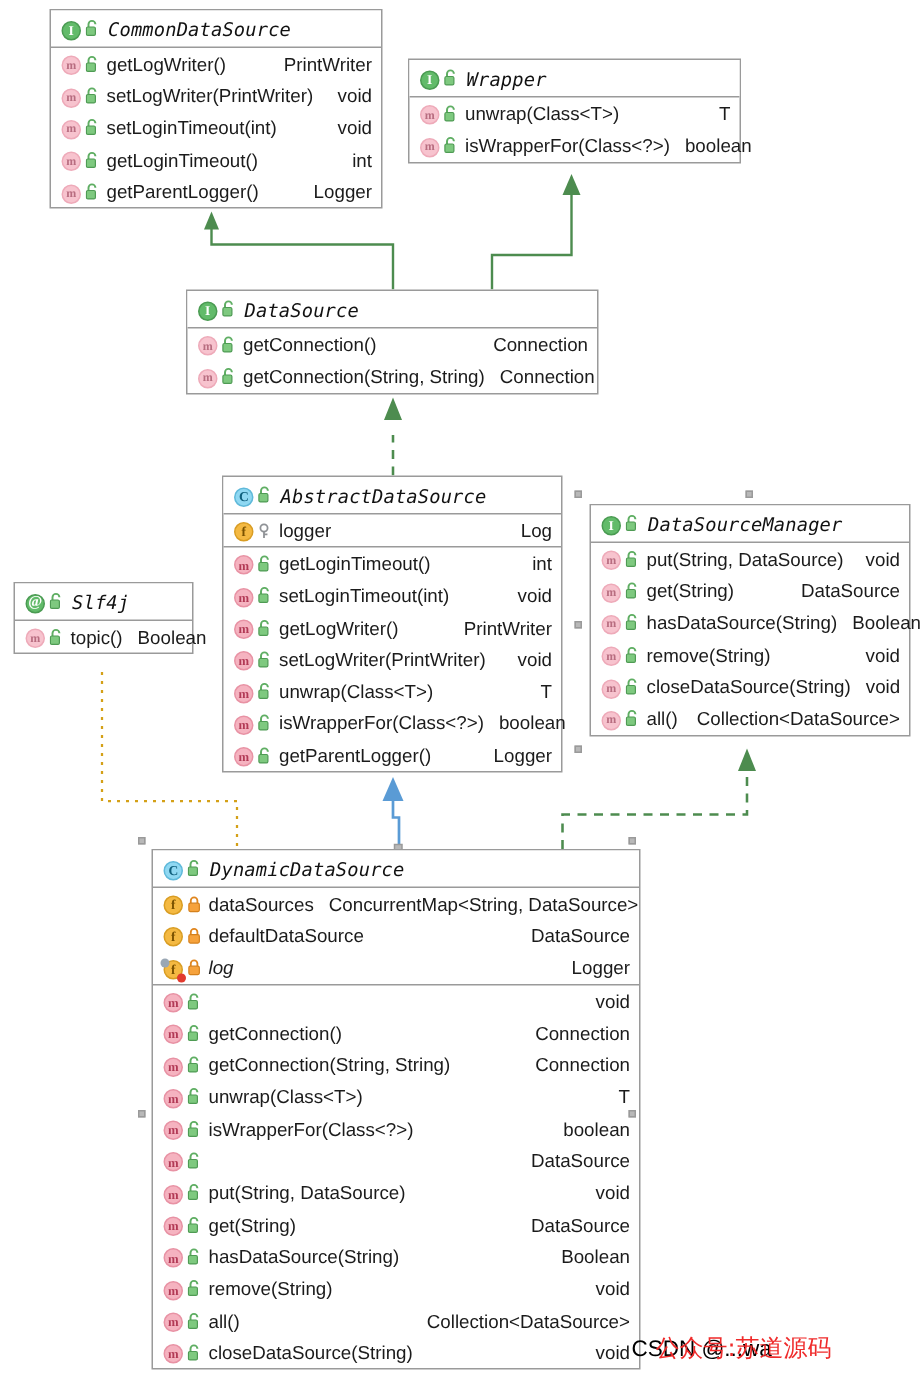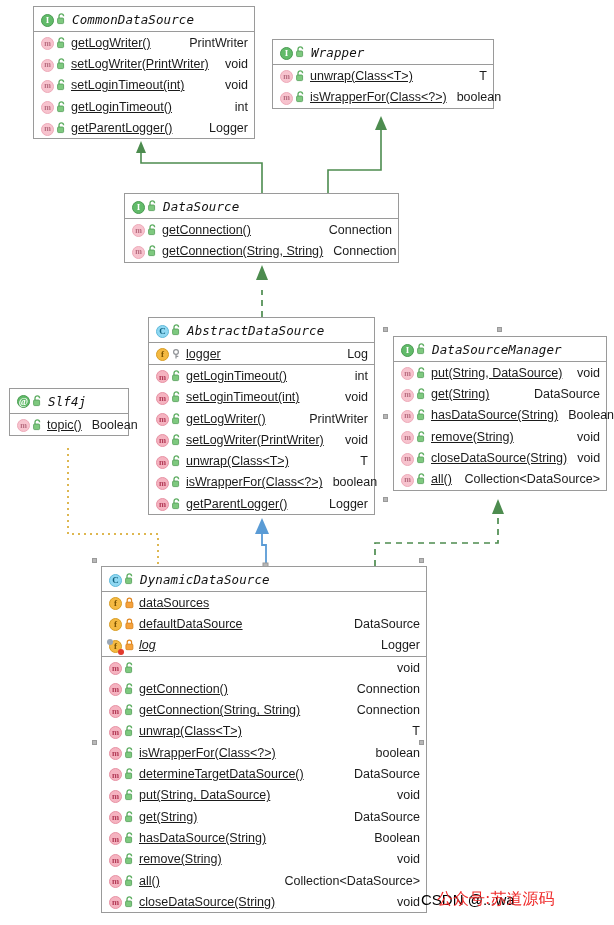--- a/index.html
+++ b/index.html
@@ -39,21 +39,21 @@
   }
   .uml-section { border-bottom: 1px solid #9a9a9a; }
   .uml-section:last-child { border-bottom: none; }
 
   .uml-row {
     display: flex; align-items: center;
     height: 21.3px;
     padding: 0 6px 0 7px;
     white-space: nowrap;
   }
-  .row-name { margin-left: 5px; text-decoration: underline; }
+  .row-name { margin-left: 5px; }
   .row-type { margin-left: auto; padding-left: 10px; text-align: right; }
   .row-name.italic { font-style: italic; }
 
   
   .ic { position: relative; flex: 0 0 auto; display: inline-block; }
 
   .ic-circle {
     width: 13px; height: 13px; border-radius: 50%;
     display: inline-flex; align-items: center; justify-content: center;
     font-family: "Liberation Serif", serif;
@@ -484,20 +484,21 @@
     <div class="uml-section">
       <div class="uml-row">
         <span class="ic"><span class="ic-circle ic-field">f</span></span>
         <span class="vis">
             <svg width="9" height="12" viewBox="0 0 9 12">
               <path d="M2.2 5.2 V3.4 A2.2 2.2 0 0 1 6.6 3.4 V5.2" fill="none" stroke="#e0861f" stroke-width="1.2"></path>
               <rect x="0.9" y="5.1" width="7" height="5.6" rx="1" fill="#f6a23c" stroke="#d4801c" stroke-width=".8"></rect>
             </svg>
           </span>
         <span class="row-name">dataSources</span>
+        <span class="row-type">ConcurrentMap&lt;String, DataSource&gt;</span>
       </div>
       <div class="uml-row">
         <span class="ic"><span class="ic-circle ic-field">f</span></span>
         <span class="vis">
             <svg width="9" height="12" viewBox="0 0 9 12">
               <path d="M2.2 5.2 V3.4 A2.2 2.2 0 0 1 6.6 3.4 V5.2" fill="none" stroke="#e0861f" stroke-width="1.2"></path>
               <rect x="0.9" y="5.1" width="7" height="5.6" rx="1" fill="#f6a23c" stroke="#d4801c" stroke-width=".8"></rect>
             </svg>
           </span>
         <span class="row-name">defaultDataSource</span>
@@ -576,21 +577,20 @@
         <span class="row-type">boolean</span>
       </div>
       <div class="uml-row">
         <span class="ic"><span class="ic-circle ic-method">m</span></span>
         <span class="vis">
             <svg width="9" height="12" viewBox="0 0 9 12">
               <path d="M2 5 V3.2 A2.3 2.3 0 0 1 6.6 3.2" fill="none" stroke="#5fae63" stroke-width="1.3"></path>
               <rect x="0.6" y="5" width="6" height="5.6" rx="1" fill="#7ec97f" stroke="#4f9b54" stroke-width=".8"></rect>
             </svg>
           </span>
-        <span class="row-name">determineTargetDataSource()</span>
         <span class="row-type">DataSource</span>
       </div>
       <div class="uml-row">
         <span class="ic"><span class="ic-circle ic-method">m</span></span>
         <span class="vis">
             <svg width="9" height="12" viewBox="0 0 9 12">
               <path d="M2 5 V3.2 A2.3 2.3 0 0 1 6.6 3.2" fill="none" stroke="#5fae63" stroke-width="1.3"></path>
               <rect x="0.6" y="5" width="6" height="5.6" rx="1" fill="#7ec97f" stroke="#4f9b54" stroke-width=".8"></rect>
             </svg>
           </span>

